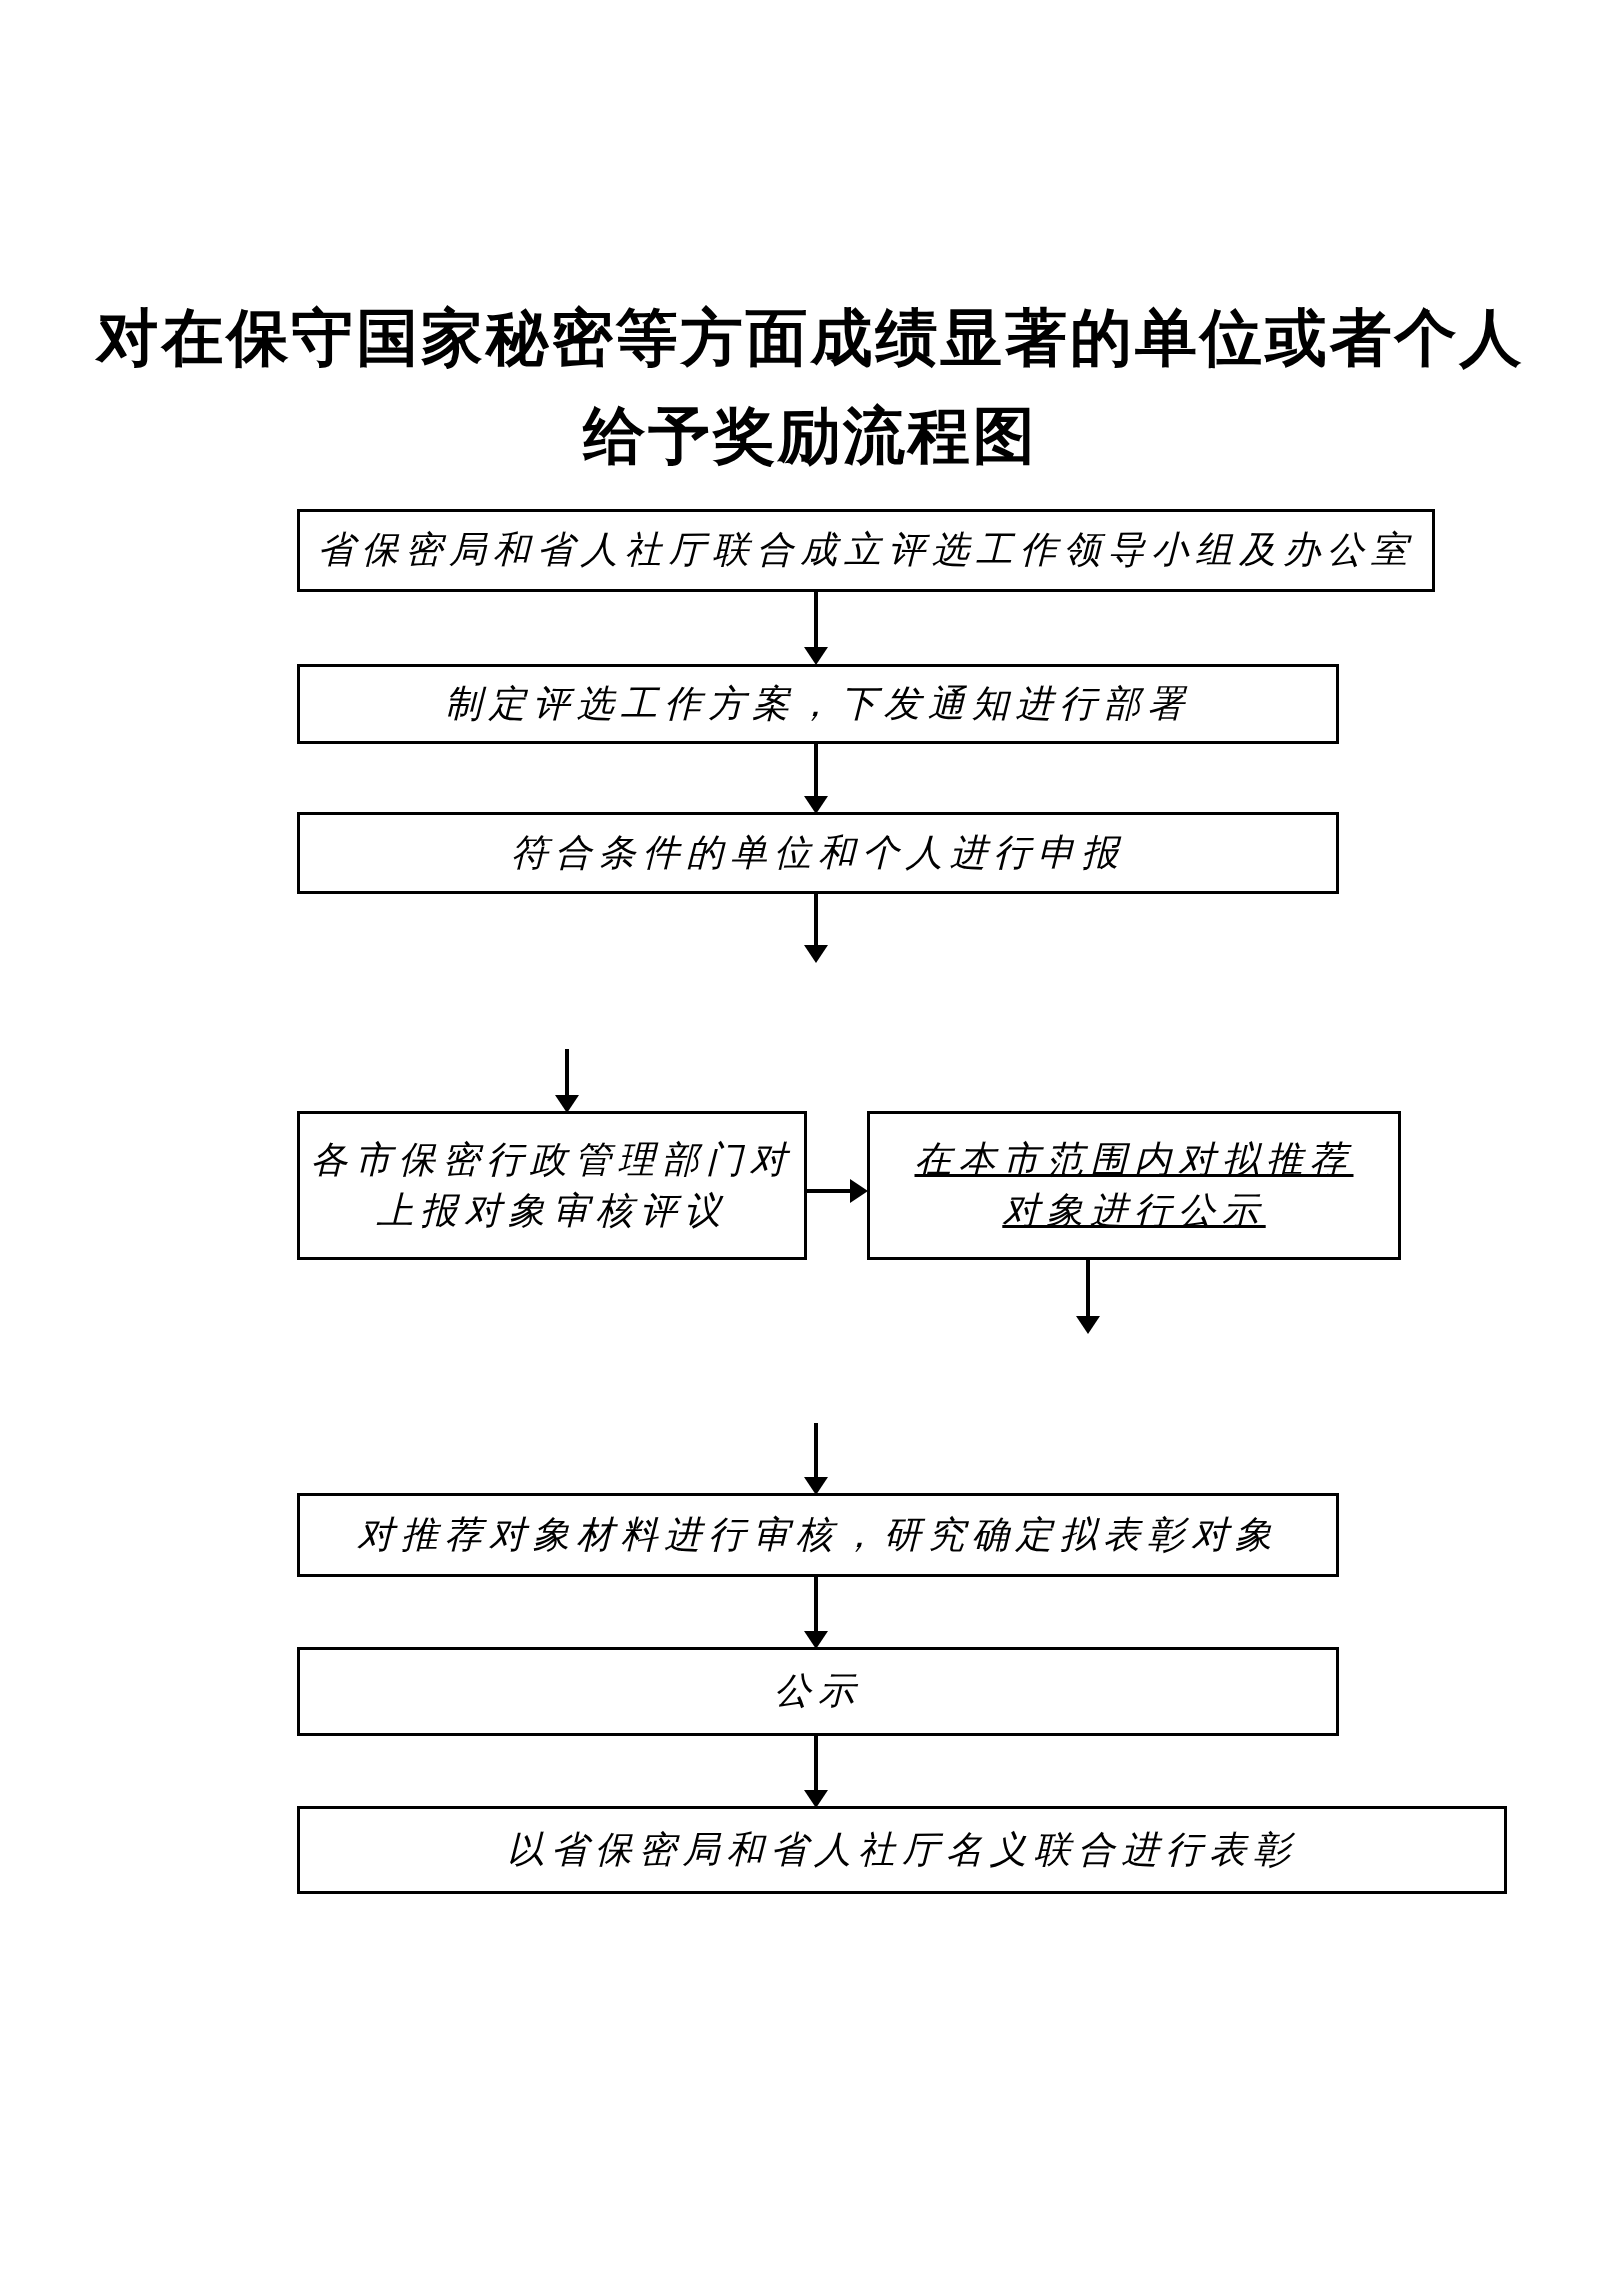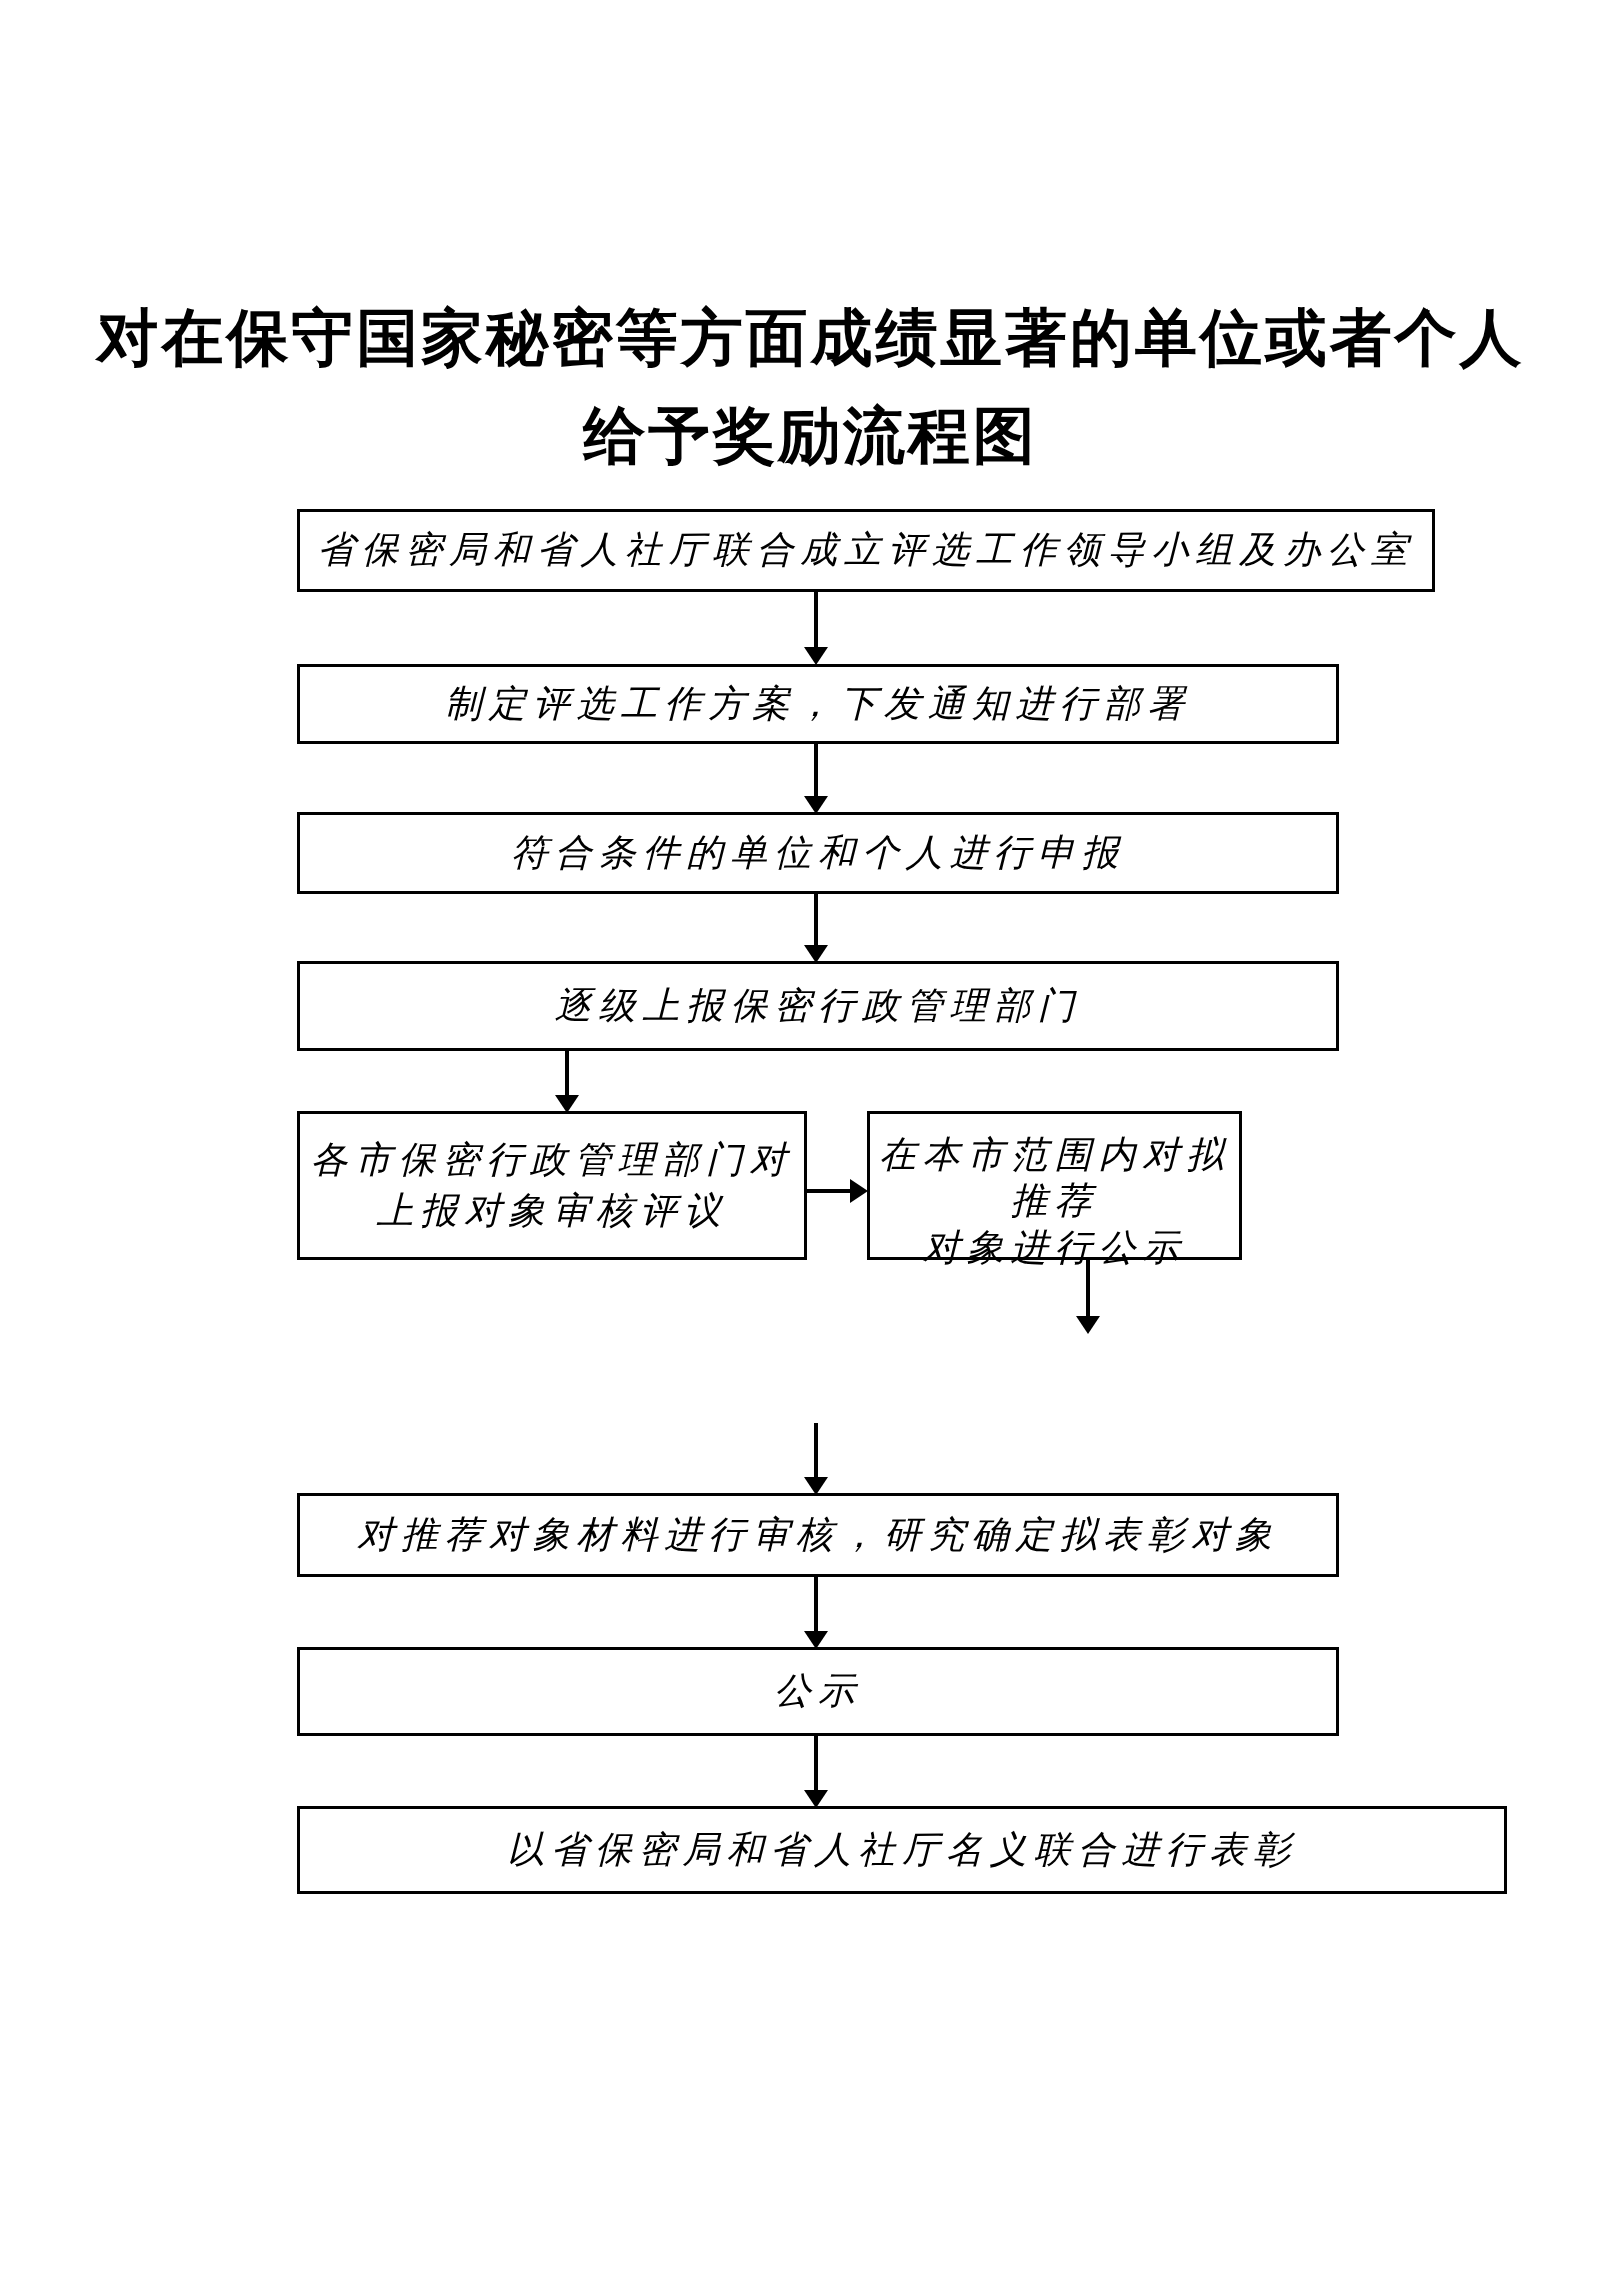--- a/index.html
+++ b/index.html
@@ -98,30 +98,27 @@
   </div>
 
   <div class="box" style="left:297px; top:664px; width:1042px; height:80px;font-family:Liberation Serif, serif;">
     <span>制定评选工作方案，下发通知进行部署</span>
   </div>
 
   <div class="box" style="left:297px; top:812px; width:1042px; height:82px;">
     <span>符合条件的单位和个人进行申报</span>
   </div>
 
-  <div class="box" style="left:297px; top:961px; width:1042px; height:90px;">
-    <span>逐级上报保密行政管理部门</span>
-  </div>
 
   <div class="box two-line" style="left:297px; top:1111px; width:510px; height:149px;">
     <span>各市保密行政管理部门对</span>
     <span>上报对象审核评议</span>
   </div>
 
-  <div class="box two-line" style="left:867px; top:1111px; width:375px; height:149px;">
+  <div class="box two-line" style="left:867px; top:1111px; width:534px; height:149px;text-decoration:underline;">
     <span>在本市范围内对拟推荐</span>
     <span>对象进行公示</span>
   </div>
 
 
   <div class="box" style="left:297px; top:1493px; width:1042px; height:84px;">
     <span>对推荐对象材料进行审核，研究确定拟表彰对象</span>
   </div>
 
   <div class="box" style="left:297px; top:1647px; width:1042px; height:89px;">

